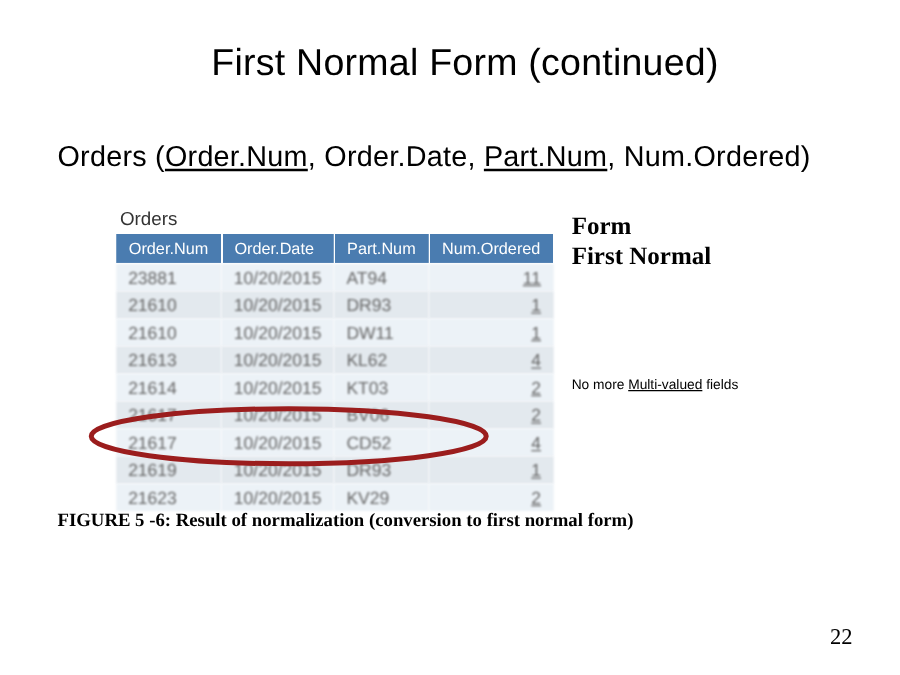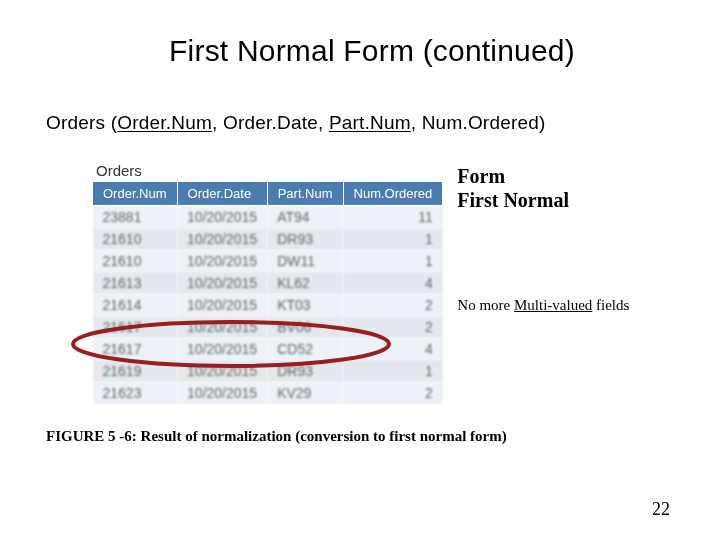--- a/index.html
+++ b/index.html
@@ -20,21 +20,21 @@
   }
   .page{padding:28px 22px 0 46px;}
   h1.title{
     font-weight:400;
     font-size:30px;
     letter-spacing:0.2px;
     margin:6px 0 44px 0;
     text-align:center;
   }
   .relation{
-    font-size:19px;
+    font-size:23px;
     margin:0 0 24px 0;
     letter-spacing:0.2px;
   }
   .relation .pk{text-decoration:underline;text-underline-offset:2px;}
 
   .content-row{display:flex;align-items:flex-start;gap:14px;}
   .table-wrap{padding-left:46px;position:relative;}
   .tbl-title{
     font-size:15px;
     color:#333;
@@ -58,52 +58,51 @@
   table.orders td{
     padding:3px 10px;
     color:var(--greyish);
     border:none;
     font-size:14px;
     filter:blur(0.9px);
     white-space:nowrap;
   }
   table.orders tr:nth-child(odd) td{background:var(--pale-odd);}
   table.orders tr:nth-child(even) td{background:var(--pale);}
-  table.orders td:last-child{text-align:right;}
+  table.orders td:last-child{text-align:right;text-decoration:underline;}
 
   .ring{
     position:absolute;
     left:20px;
     top:158px;
     width:330px;
     height:56px;
     pointer-events:none;
     z-index:3;
   }
 
   .side{
     padding-top:6px;
     min-width:180px;
     font-family:"Times New Roman",serif;
   }
   .conv-hdr{font-size:15px;font-weight:700;margin:0 0 2px 0;font-family:"Times New Roman",serif;}
   .conv-big{font-size:20px;font-weight:700;line-height:1.2;font-family:"Times New Roman",serif;}
-  .note2{margin-top:85px;font-size:15px;font-family:Liberation Serif, serif;}
+  .note2{margin-top:85px;font-size:11px;font-family:Liberation Sans, sans-serif;}
   .note2 .mv{text-decoration:underline;}
 
   .caption{
     font-family:"Times New Roman",serif;
     font-size:15px;
     font-weight:700;
-    margin-top:24px;
     text-align:left;
   }
   .pagenum{
     position:absolute;
-    right:50px;
+    right:38px;
     bottom:20px;
     font-family:"Times New Roman",serif;
     font-size:18px;
   }
 </style>
 </head>
 <body>
 
 <div class="page">
   <h1 class="title">First Normal Form (continued)</h1>

